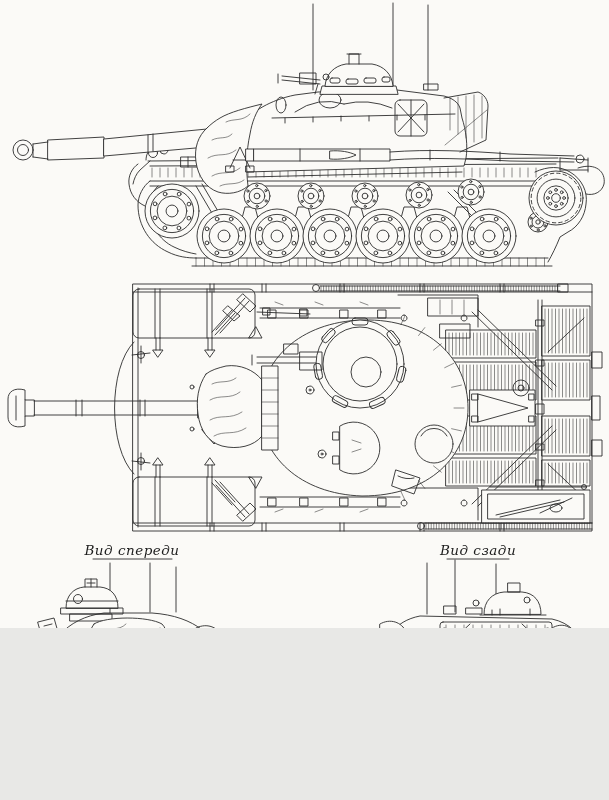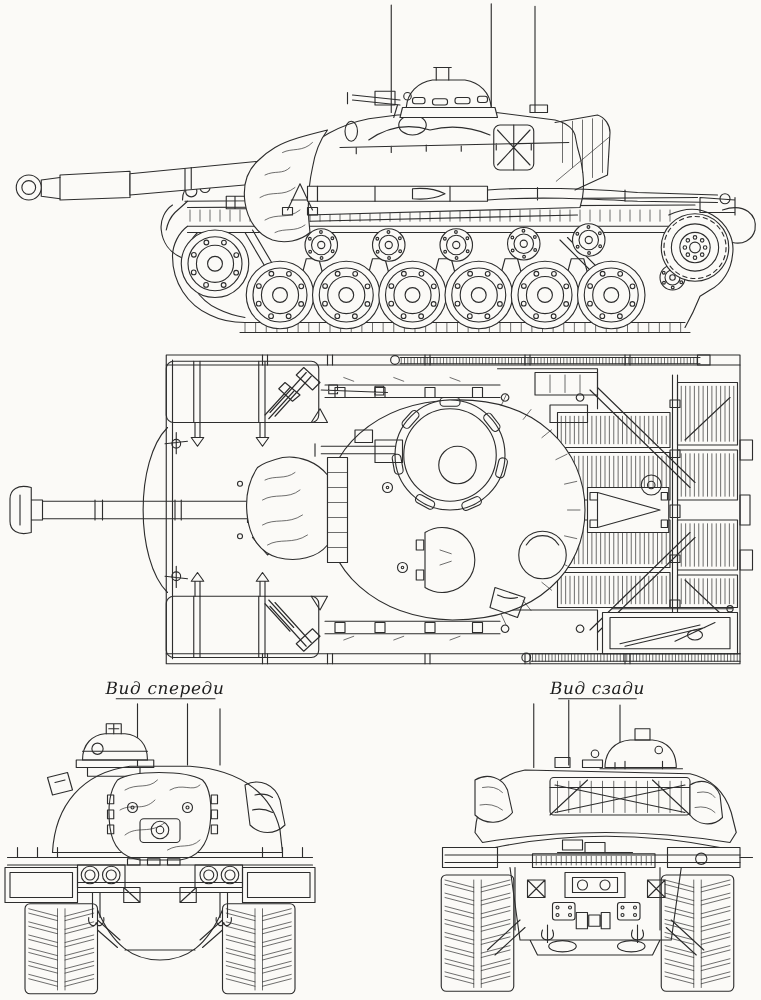--- a/index.html
+++ b/index.html
@@ -1,16 +1,16 @@
 <!DOCTYPE html>
 <html><head>
 <meta charset="utf-8">
 <style>
   html,body{margin:0;padding:0;background:#e8e8e6;}
-  .page{width:609px;height:800px;margin:0 auto;background:#fbfaf7;position:relative;overflow:hidden;}
+  .page{width:609px;height:628px;margin:0 auto;background:#fbfaf7;position:relative;overflow:hidden;}
   svg{display:block}
   .ln,.ln *{fill:none;stroke:#2d2d2d;stroke-width:.9;stroke-linecap:round;stroke-linejoin:round;}
   .ln .fw{fill:#fbfaf7;}
   .ln .dense,.ln .dense *{stroke-width:.55;}
   .ln .lbl{fill:#1c1c1c;stroke:none;font:italic 13.5px "DejaVu Serif",serif;letter-spacing:.5px;}
 </style>
 </head>
 <body>
 
 <div class="page">

